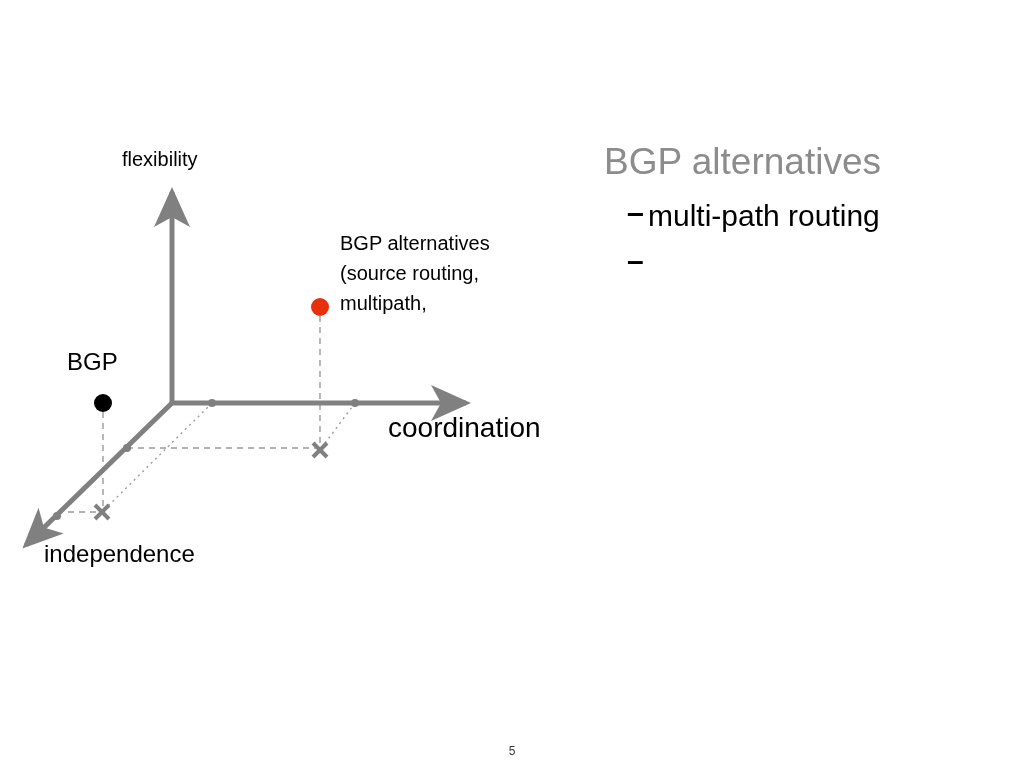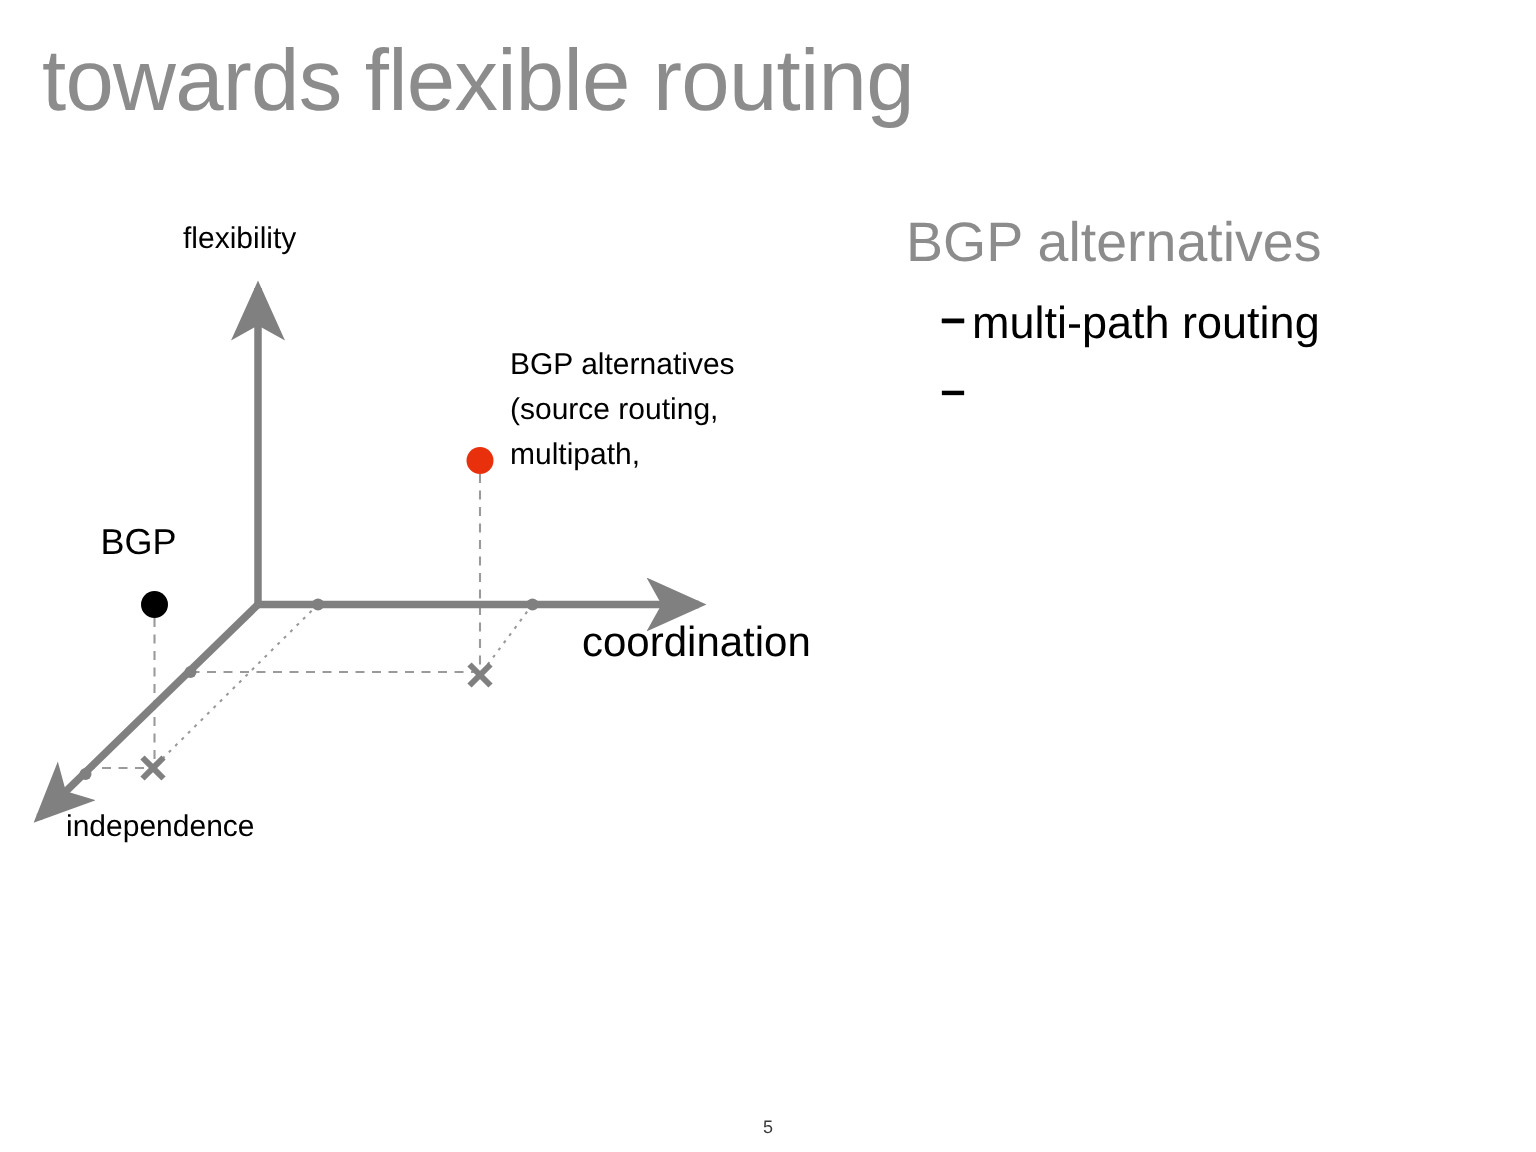--- a/index.html
+++ b/index.html
@@ -67,41 +67,40 @@
     line-height:30px;
     color:#000000;
   }
   #callout div{white-space:nowrap;}
 
   
   .dlabel{position:absolute;color:#000;white-space:nowrap;}
   #lab-flexibility{left:122px;top:148px;font-size:20px;}
   #lab-bgp{left:67px;top:348px;font-size:24px;}
   #lab-coordination{left:388px;top:412px;font-size:28px;}
-  #lab-independence{left:44px;top:540px;font-size:20px;}
+  #lab-independence{left:44px;top:540px;font-size:24px;}
 
   
   #pageno{
     position:absolute;
     left:0;right:0;
     top:744px;
     text-align:center;
     font-size:12px;
     color:#3a3a3a;
   }
 
   
   #axes-svg{position:absolute;left:0;top:0;width:1024px;height:768px;}
 </style>
 </head>
 <body>
 
 <div id="slide">
 
-  <div id="title">towards flexible routing</div>
 
   <svg id="axes-svg" viewBox="0 0 1024 768" xmlns="http://www.w3.org/2000/svg">
 
     <defs>
       <marker id="arrow-gray" markerWidth="10" markerHeight="10" refX="7" refY="3.6" orient="auto" markerUnits="strokeWidth">
         <path d="M0,0 L8,3.6 L0,7.2 L2,3.6 z" fill="#808080"></path>
       </marker>
     </defs>
 
     <g stroke="#9a9a9a" stroke-width="1.4" stroke-dasharray="2,4" fill="none">

